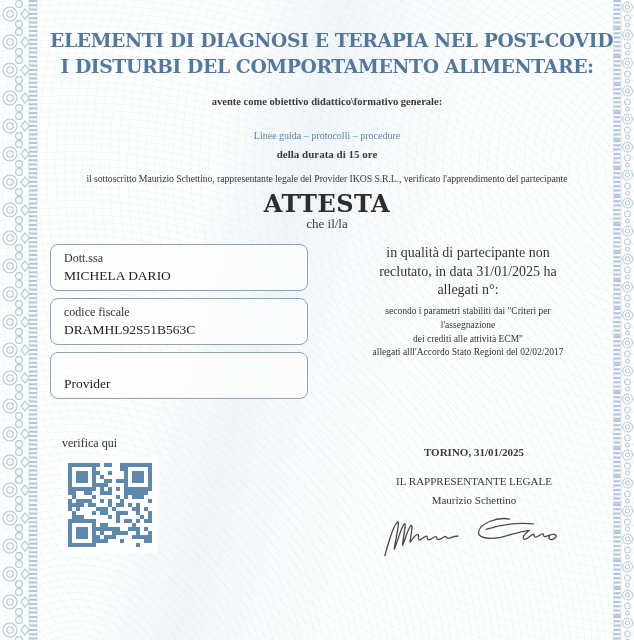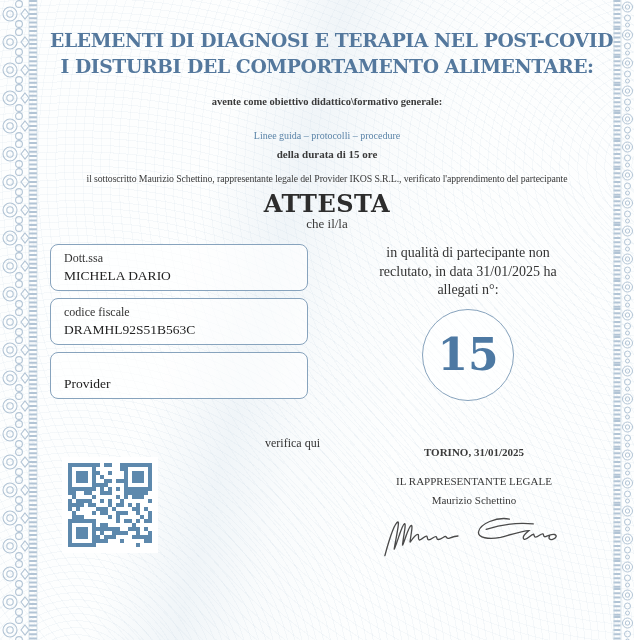--- a/index.html
+++ b/index.html
@@ -46,21 +46,21 @@
   .credit-circle{width:90px;height:90px;margin:9px auto 0;border:1px solid var(--box-border-blue,#87a3bd);
     border-radius:50%;display:grid;place-items:center;background:rgba(255,255,255,0.5);}
   .credit-number{font-family:"DejaVu Serif",serif;font-size:44px;font-weight:700;line-height:1;
     color:var(--circle-number-blue,#4d79a3);}
   .credits-line{margin-top:9px;font-size:13px;font-weight:700;line-height:1.2;}
   .credits-note{margin-top:5px;font-size:9.5px;line-height:1.45;}
   .credits-note span{display:block;}
 
   .footer{display:flex;margin-top:30px;text-align:left;}
   .verify-block{width:258px;flex:none;padding-left:12px;}
-  .verify-label{font-size:12px;color:#333;text-align:right;}
+  .verify-label{font-size:12px;color:#333;}
   .qr-wrap{margin-top:6px;width:96px;height:96px;background:#fff;padding:6px;box-sizing:border-box;}
   .sign-block{flex:1;margin-left:24px;text-align:center;padding-top:10px;}
   .place-date{font-size:11px;font-weight:700;}
   .rep-title{margin-top:17px;font-size:11px;font-weight:400;}
   .rep-name{margin-top:7px;font-size:11px;}
   .signature-svg{margin-top:2px;width:210px;height:52px;transform:rotate(-2deg);}
 </style>
 </head>
 <body>
 
@@ -136,22 +136,25 @@
           <div class="box-value">Provider</div>
         </div>
       </div>
 
       <div class="right-col">
         <div class="participation">
           <span>in qualità di partecipante non</span>
           <span>reclutato, in data 31/01/2025 ha</span>
           <span>allegati n°:</span>
         </div>
-        <div class="credit-circle">
-          <span class="credit-number">15</span>
+        <div class="credits-note">
+          <span>secondo i parametri stabiliti dai "Criteri per</span>
+          <span>l'assegnazione</span>
+          <span>dei crediti alle attività  ECM"</span>
+          <span>allegati alll'Accordo Stato Regioni del 02/02/2017</span>
         </div>
       </div>
     </div>
 
     <div class="footer">
       <div class="verify-block">
         <div class="verify-label">verifica qui</div>
         <div class="qr-wrap">
           <svg width="84" height="84" viewBox="0 0 21 21">
               <g fill="#5e89ad" shape-rendering="crispEdges">

